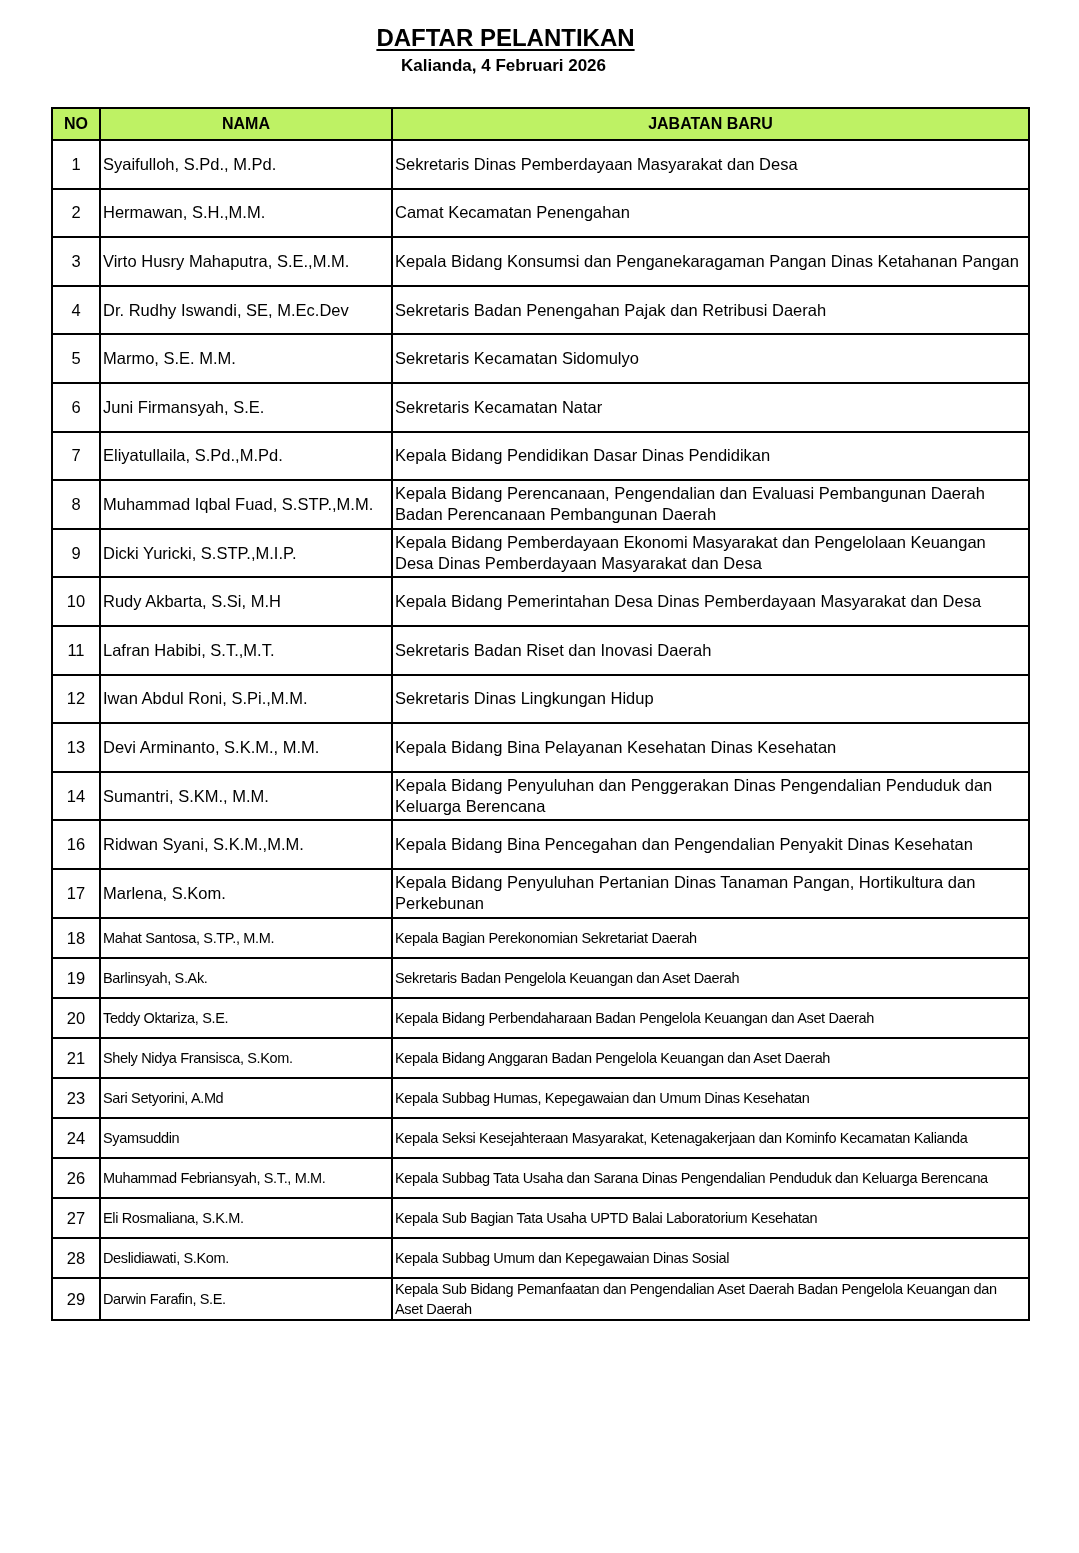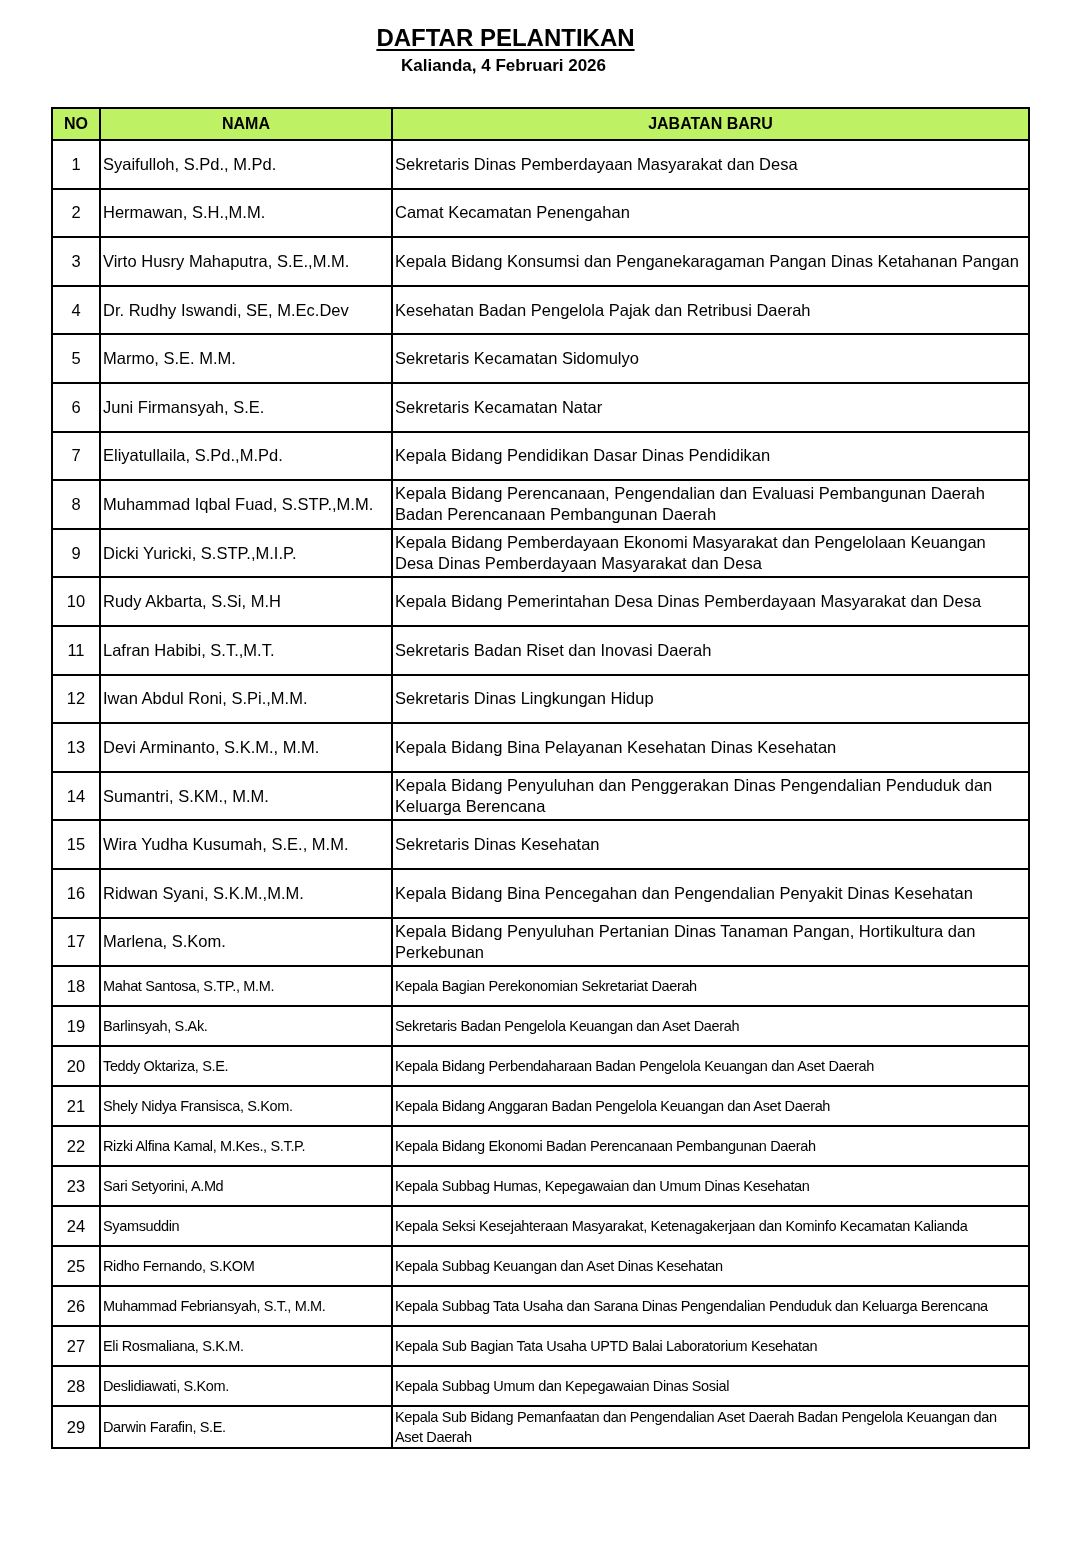--- a/index.html
+++ b/index.html
@@ -55,21 +55,21 @@
         <td class="jab">Camat Kecamatan Penengahan</td>
       </tr>
       <tr class="big">
         <td class="no">3</td>
         <td class="nama">Virto Husry Mahaputra, S.E.,M.M.</td>
         <td class="jab">Kepala Bidang Konsumsi dan Penganekaragaman Pangan Dinas Ketahanan Pangan</td>
       </tr>
       <tr class="big">
         <td class="no">4</td>
         <td class="nama">Dr. Rudhy Iswandi, SE, M.Ec.Dev</td>
-        <td class="jab">Kesehatan Badan Pengelola Pajak dan Retribusi Daerah</td>
+        <td class="jab">Sekretaris Badan Penengahan Pajak dan Retribusi Daerah</td>
       </tr>
       <tr class="big">
         <td class="no">5</td>
         <td class="nama">Marmo, S.E. M.M.</td>
         <td class="jab">Sekretaris Kecamatan Sidomulyo</td>
       </tr>
       <tr class="big">
         <td class="no">6</td>
         <td class="nama">Juni Firmansyah, S.E.</td>
         <td class="jab">Sekretaris Kecamatan Natar</td>
@@ -108,25 +108,20 @@
         <td class="no">13</td>
         <td class="nama">Devi Arminanto, S.K.M., M.M.</td>
         <td class="jab">Kepala Bidang Bina Pelayanan Kesehatan Dinas Kesehatan</td>
       </tr>
       <tr class="big">
         <td class="no">14</td>
         <td class="nama">Sumantri, S.KM., M.M.</td>
         <td class="jab">Kepala Bidang Penyuluhan dan Penggerakan Dinas Pengendalian Penduduk dan Keluarga Berencana</td>
       </tr>
       <tr class="big">
-        <td class="no">15</td>
-        <td class="nama">Wira Yudha Kusumah, S.E., M.M.</td>
-        <td class="jab">Sekretaris Dinas Kesehatan</td>
-      </tr>
-      <tr class="big">
         <td class="no">16</td>
         <td class="nama">Ridwan Syani, S.K.M.,M.M.</td>
         <td class="jab">Kepala Bidang Bina Pencegahan dan Pengendalian Penyakit Dinas Kesehatan</td>
       </tr>
       <tr class="big">
         <td class="no">17</td>
         <td class="nama">Marlena, S.Kom.</td>
         <td class="jab">Kepala Bidang Penyuluhan Pertanian Dinas Tanaman Pangan, Hortikultura dan Perkebunan</td>
       </tr>
       <tr class="small">
@@ -143,38 +138,28 @@
         <td class="no">20</td>
         <td class="nama">Teddy Oktariza, S.E.</td>
         <td class="jab">Kepala Bidang Perbendaharaan Badan Pengelola Keuangan dan Aset Daerah</td>
       </tr>
       <tr class="small">
         <td class="no">21</td>
         <td class="nama">Shely Nidya Fransisca, S.Kom.</td>
         <td class="jab">Kepala Bidang Anggaran Badan Pengelola Keuangan dan Aset Daerah</td>
       </tr>
       <tr class="small">
-        <td class="no">22</td>
-        <td class="nama">Rizki Alfina Kamal, M.Kes., S.T.P.</td>
-        <td class="jab">Kepala Bidang Ekonomi Badan Perencanaan Pembangunan Daerah</td>
-      </tr>
-      <tr class="small">
         <td class="no">23</td>
         <td class="nama">Sari Setyorini, A.Md</td>
         <td class="jab">Kepala Subbag Humas, Kepegawaian dan Umum Dinas Kesehatan</td>
       </tr>
       <tr class="small">
         <td class="no">24</td>
         <td class="nama">Syamsuddin</td>
         <td class="jab">Kepala Seksi Kesejahteraan Masyarakat, Ketenagakerjaan dan Kominfo Kecamatan Kalianda</td>
-      </tr>
-      <tr class="small">
-        <td class="no">25</td>
-        <td class="nama">Ridho Fernando, S.KOM</td>
-        <td class="jab">Kepala Subbag Keuangan dan Aset Dinas Kesehatan</td>
       </tr>
       <tr class="small">
         <td class="no">26</td>
         <td class="nama">Muhammad Febriansyah, S.T., M.M.</td>
         <td class="jab">Kepala Subbag Tata Usaha dan Sarana Dinas Pengendalian Penduduk dan Keluarga Berencana</td>
       </tr>
       <tr class="small">
         <td class="no">27</td>
         <td class="nama">Eli Rosmaliana, S.K.M.</td>
         <td class="jab">Kepala Sub Bagian Tata Usaha UPTD Balai Laboratorium Kesehatan</td>

